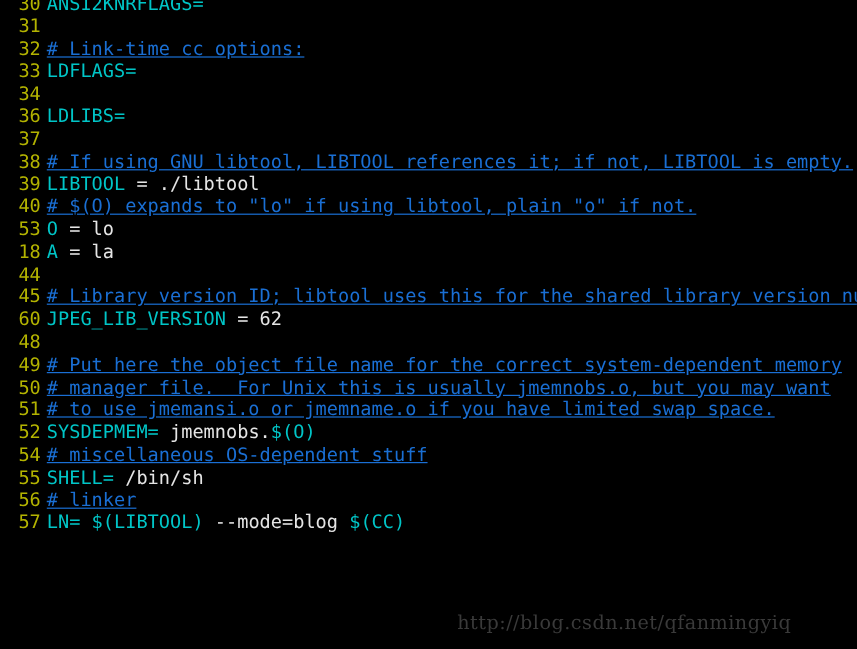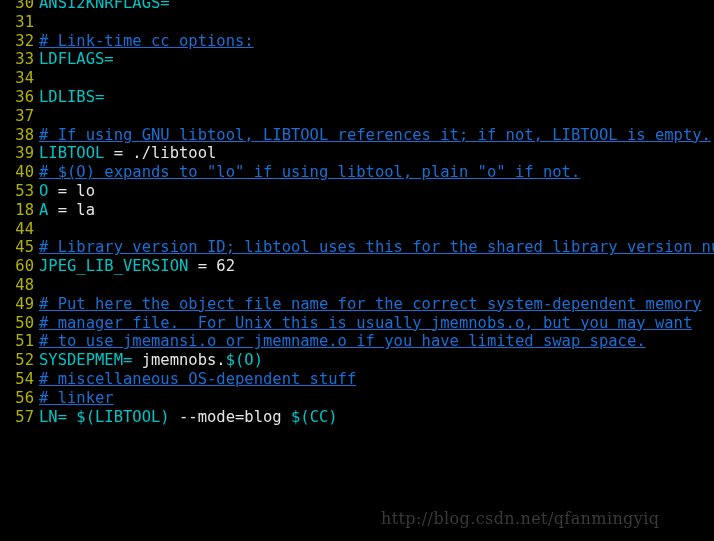--- a/index.html
+++ b/index.html
@@ -91,19 +91,20 @@
       <div class="line"><span class="lineno">18</span><span class="src"><span class="var">A</span><span class="txt"> = la</span></span></div>
       <div class="line"><span class="lineno">44</span><span class="src"></span></div>
       <div class="line"><span class="lineno">45</span><span class="src"><span class="cmt"># Library version ID; libtool uses this for the shared library version numb</span></span></div>
       <div class="line"><span class="lineno">60</span><span class="src"><span class="var">JPEG_LIB_VERSION</span><span class="txt"> = 62</span></span></div>
       <div class="line"><span class="lineno">48</span><span class="src"></span></div>
       <div class="line"><span class="lineno">49</span><span class="src"><span class="cmt"># Put here the object file name for the correct system-dependent memory</span></span></div>
       <div class="line"><span class="lineno">50</span><span class="src"><span class="cmt"># manager file.  For Unix this is usually jmemnobs.o, but you may want</span></span></div>
       <div class="line"><span class="lineno">51</span><span class="src"><span class="cmt"># to use jmemansi.o or jmemname.o if you have limited swap space.</span></span></div>
       <div class="line"><span class="lineno">52</span><span class="src"><span class="var">SYSDEPMEM=</span><span class="txt"> jmemnobs.</span><span class="var">$(O)</span></span></div>
       <div class="line"><span class="lineno">54</span><span class="src"><span class="cmt"># miscellaneous OS-dependent stuff</span></span></div>
+      <div class="line"><span class="lineno">55</span><span class="src"><span class="var">SHELL=</span><span class="txt"> /bin/sh</span></span></div>
       <div class="line"><span class="lineno">56</span><span class="src"><span class="cmt"># linker</span></span></div>
       <div class="line"><span class="lineno">57</span><span class="src"><span class="var">LN=</span><span class="txt"> </span><span class="var">$(LIBTOOL)</span><span class="txt"> --mode=blog </span><span class="var">$(CC)</span></span></div>
     </div>
 
   <div id="watermark">http://blog.csdn.net/qfanmingyiq</div>
 
 </div>
 
 </body></html>

